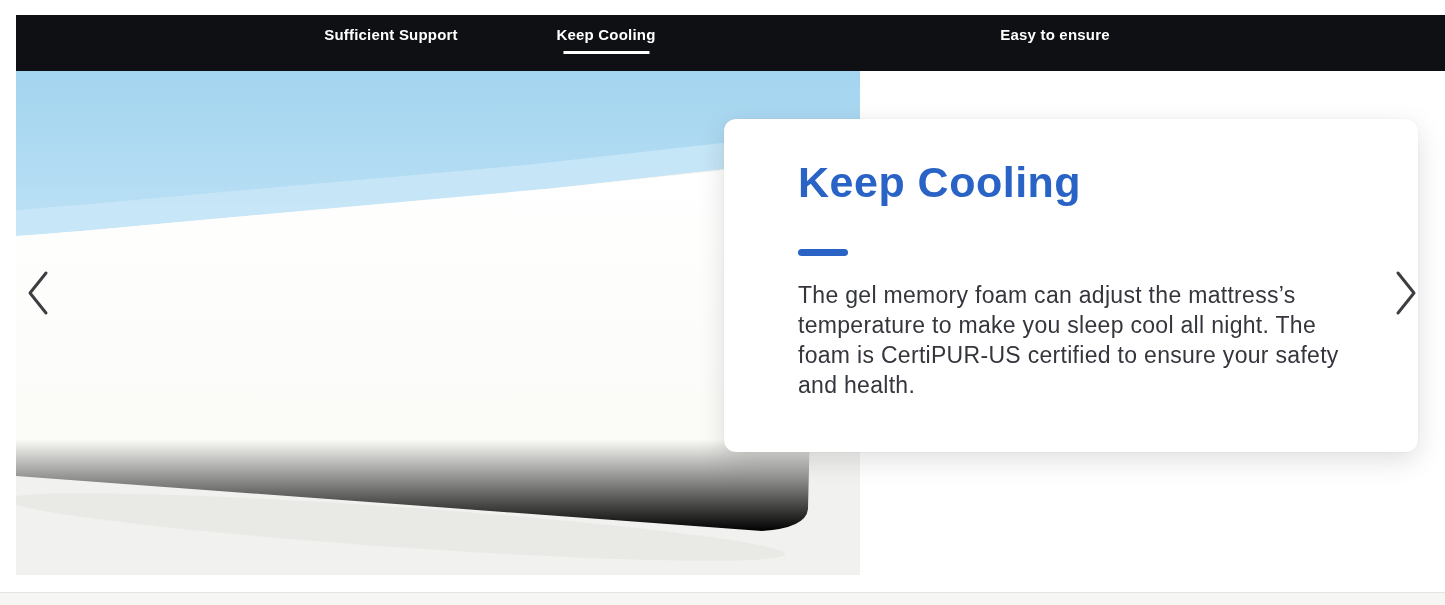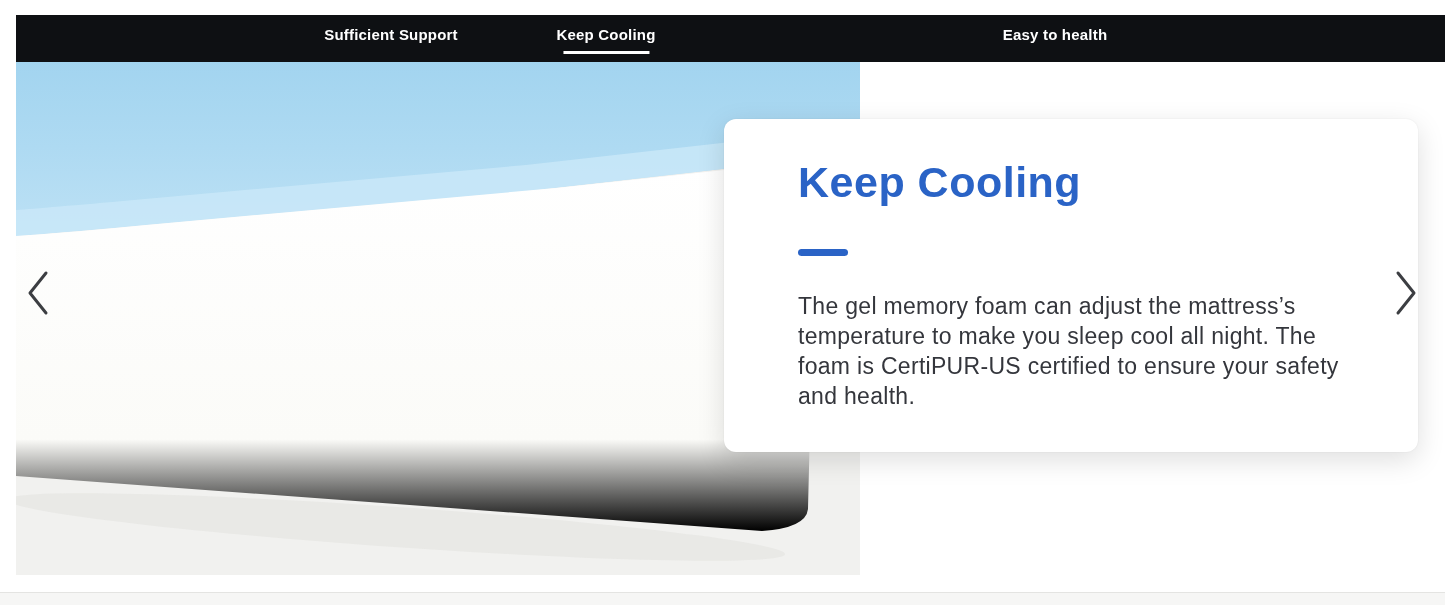--- a/index.html
+++ b/index.html
@@ -12,21 +12,21 @@
   }
   
   .image-panel{
     position:absolute;left:16px;top:15px;width:844px;height:560px;
     background:var(--image-background,#f1f1ef);overflow:hidden;
   }
   .image-panel svg{display:block}
 
   
   .navbar{
-    position:absolute;left:16px;top:15px;right:0;height:47px;
+    position:absolute;left:16px;top:15px;right:0;height:56px;
     background:var(--nav-background,#0e1013);z-index:5;
   }
   .nav-tab{
     position:absolute;top:0;height:100%;transform:translateX(-50%);
     color:#ffffff;font-size:15px;font-weight:bold;letter-spacing:.2px;
     padding-top:11px;text-align:center;cursor:pointer;white-space:nowrap;
   }
   .nav-tab[data-tab-index="0"]{left:375px}
   .nav-tab[data-tab-index="1"]{left:590px}
   .nav-tab[data-tab-index="2"]{left:818px}
@@ -43,21 +43,21 @@
   }
   .feature-title{
     color:var(--accent-blue,#2a63c6);
     font-size:43px;font-weight:bold;letter-spacing:.5px;line-height:1.2;
   }
   .feature-divider{
     width:50px;height:7px;border-radius:3.5px;
     background:var(--accent-blue,#2a63c6);margin-top:40px;
   }
   .feature-text{
-    margin-top:35px;font-size:23px;line-height:30px;
+    margin-top:24px;font-size:23px;line-height:30px;
     color:#34363c;letter-spacing:.3px;
   }
 
   
   .carousel-arrow{
     position:absolute;top:264px;width:32px;height:58px;z-index:7;
     display:flex;align-items:center;justify-content:center;
     background:none;border:none;cursor:pointer;
   }
   .carousel-prev{left:22px}
@@ -102,21 +102,21 @@
 <nav class="navbar">
   <div class="nav-tab" data-tab-index="0">
     <span>Sufficient Support</span>
     
   </div>
   <div class="nav-tab active" data-tab-index="1">
     <span>Keep Cooling</span>
     <div class="tab-underline"></div>
   </div>
   <div class="nav-tab" data-tab-index="3">
-    <span>Easy to health</span>
+    <span>Easy to ensure</span>
     
   </div>
 </nav>
 
 <section class="feature-card">
   <h2 class="feature-title">Keep Cooling</h2>
   <div class="feature-divider"></div>
   <p class="feature-text">The gel memory foam can adjust the mattress’s temperature to make you sleep cool all night. The foam is CertiPUR-US certified to ensure your safety and health.</p>
 </section>
 

